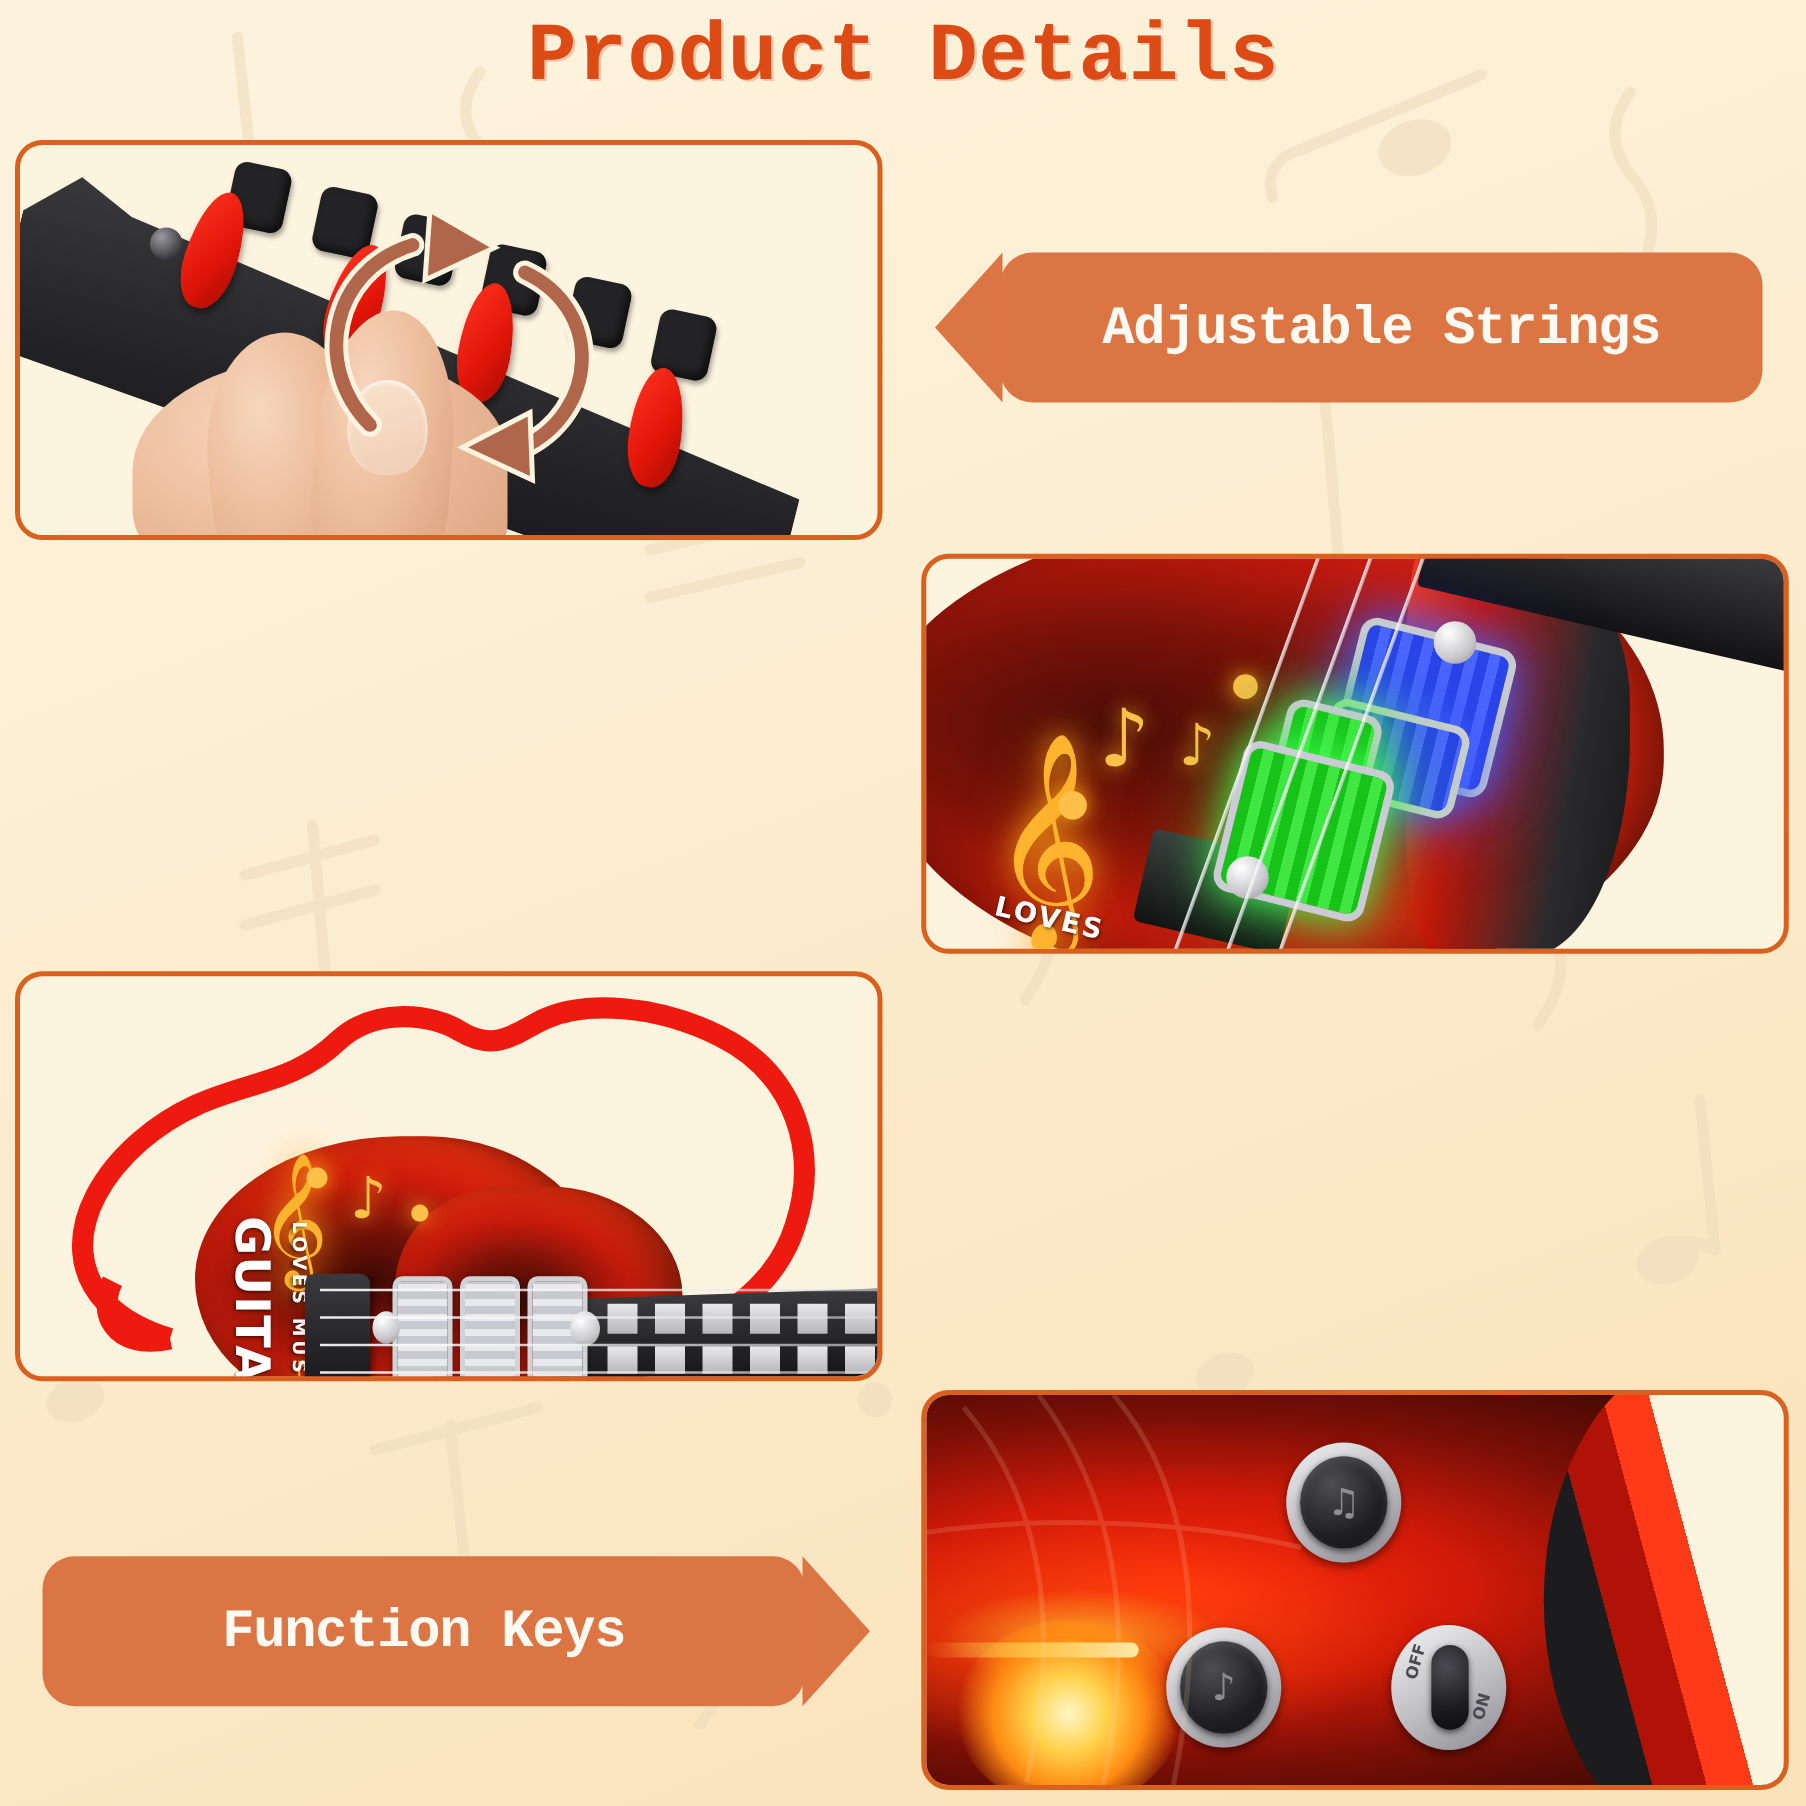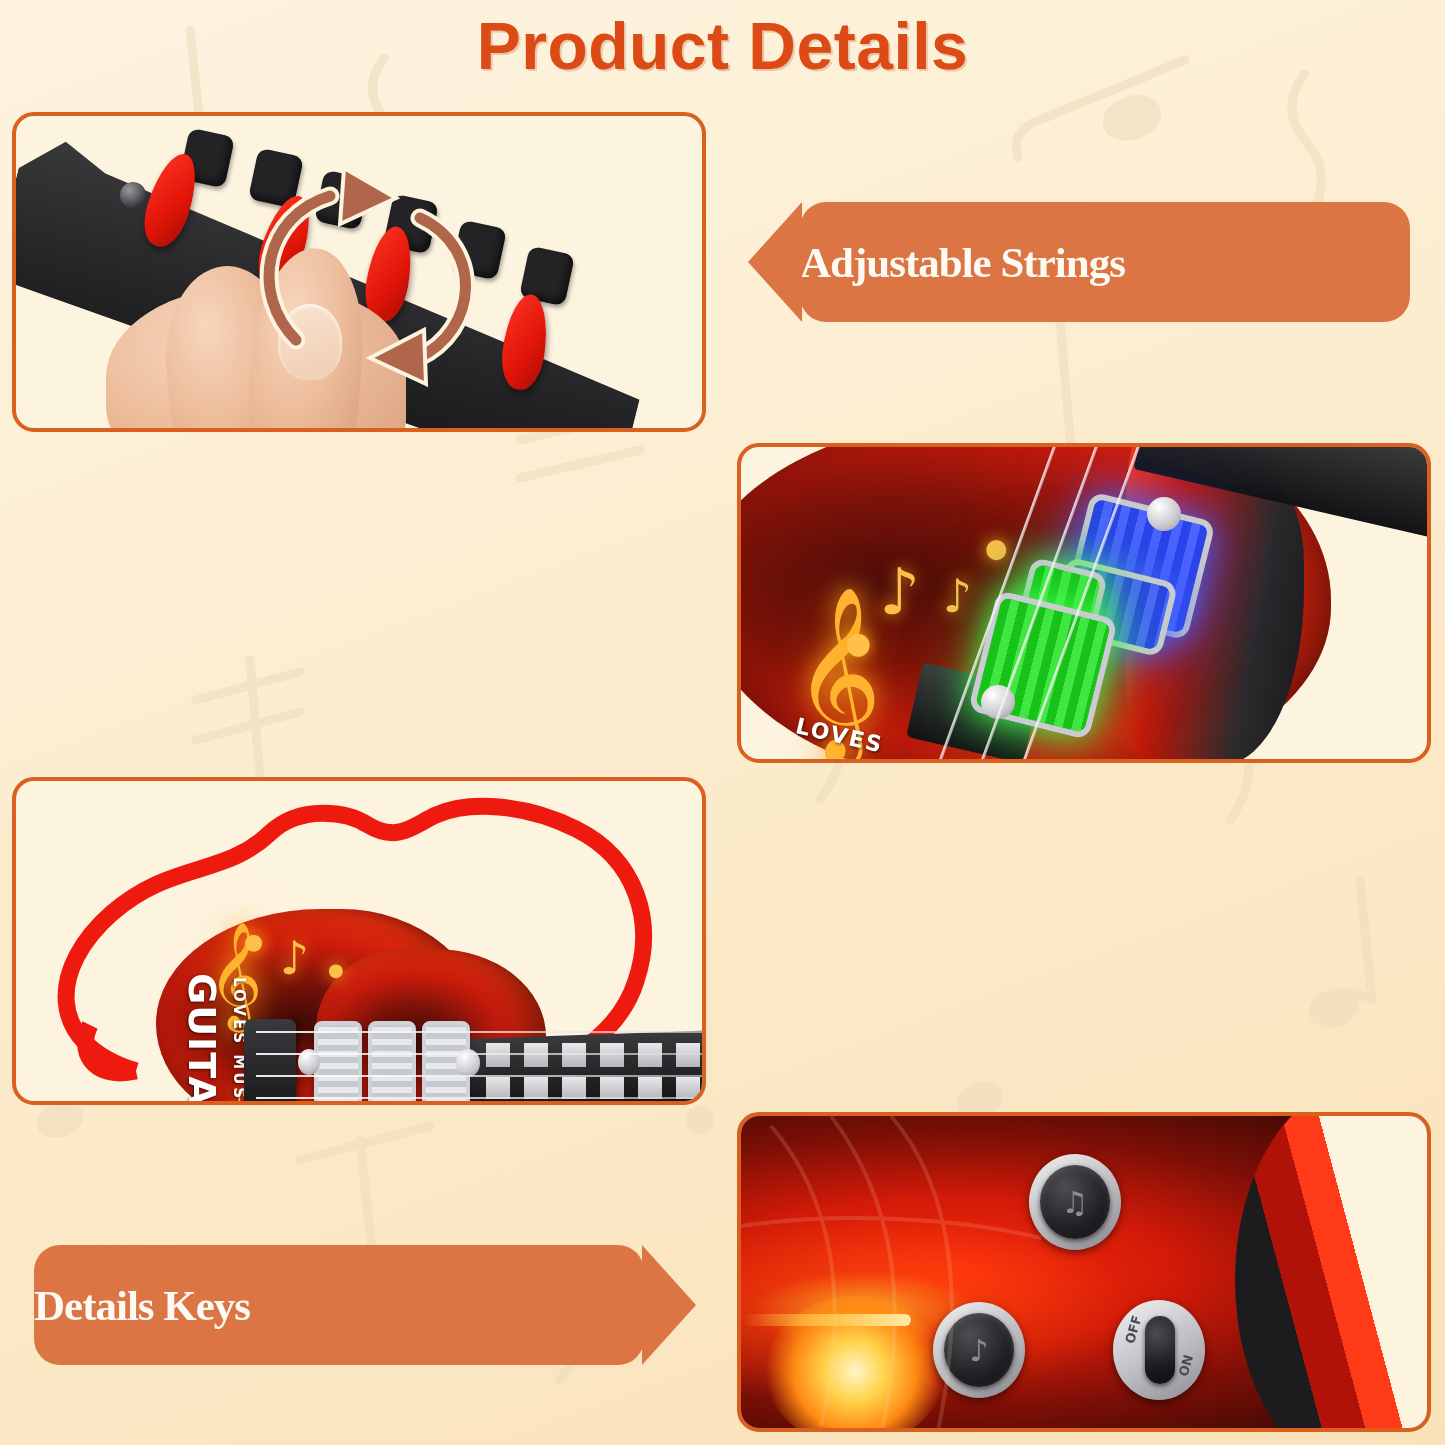--- a/index.html
+++ b/index.html
@@ -10,21 +10,21 @@
     position:relative;
   }
   #stage{position:absolute;inset:0;}
 
   
   .bg-notes{position:absolute;inset:0;pointer-events:none;opacity:.55;}
 
   
   .title{
     position:absolute;left:0;right:0;top:8px;text-align:center;
-    font-family:Liberation Sans, sans-serif;
+    font-family:Liberation Mono, monospace;
     font-weight:bold;font-size:66px;letter-spacing:.5px;
     color:#dc4a16;
     text-shadow:2px 2px 0 rgba(160,60,20,.22);
   }
 
   
   .panel{
     position:absolute;
     border:4px solid #d9601e;
     border-radius:22px;
@@ -38,23 +38,23 @@
   .banner{
     position:absolute;
     height:120px;
     background:#dc7544;
     border-radius:26px;
     display:flex;align-items:center;
     box-sizing:border-box;
   }
   .banner .btext{
     width:100%;
-    text-align:left;
+    text-align:center;
     color:#fdfaf4;
-    font-family:Liberation Serif, serif;
+    font-family:Liberation Mono, monospace;
     font-weight:bold;
     font-size:43px;
     letter-spacing:-1px;
     white-space:nowrap;
   }
   
   .banner.tail-left::before{
     content:"";position:absolute;left:-52px;top:50%;transform:translateY(-50%);
     width:0;height:0;
     border-top:60px solid transparent;
@@ -362,16 +362,16 @@
           <path d="M30 10 C90 80 110 180 80 310"></path>
           <path d="M90 0 C150 80 170 180 140 320"></path>
           <path d="M150 0 C210 70 226 180 196 320"></path>
           <path d="M0 110 C80 98 200 98 300 122"></path>
         </g>
       </svg>
     </div>
   </div>
 
   <div class="banner tail-right" style="left:34px;top:1245px;width:610px;">
-    <span class="btext">Details Keys</span>
+    <span class="btext">Function Keys</span>
   </div>
 
 </div>
 
 </body></html>

